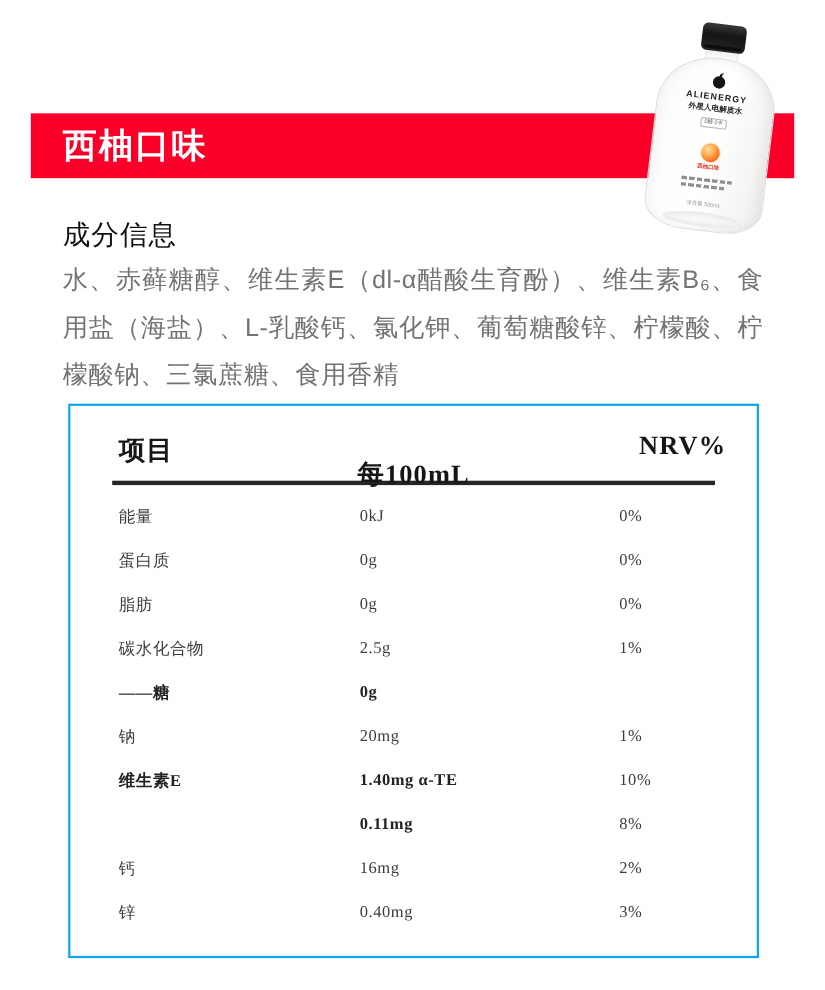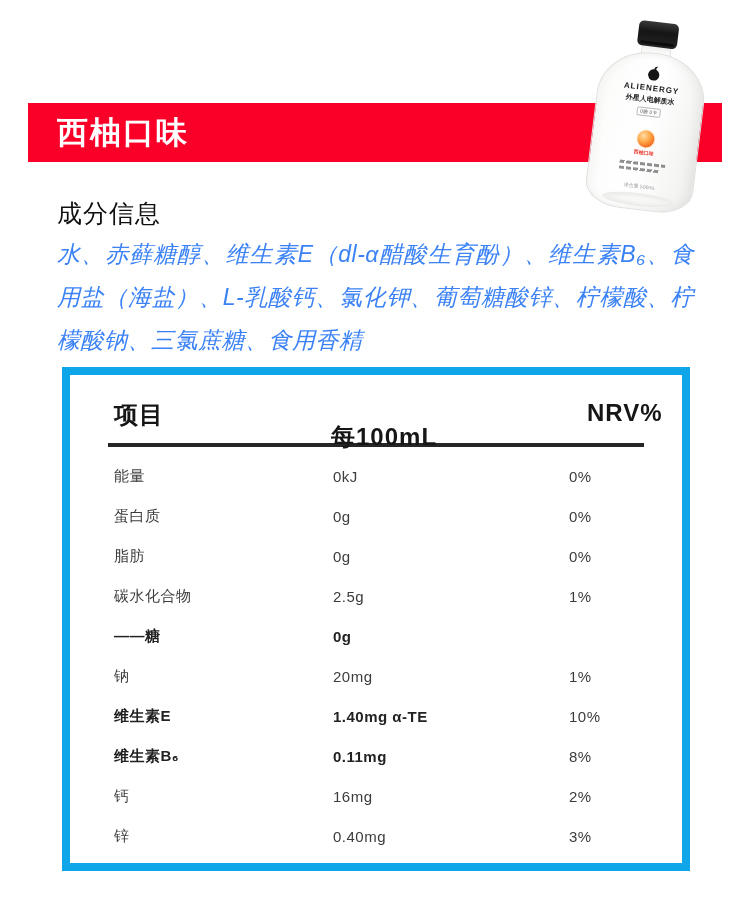--- a/index.html
+++ b/index.html
@@ -67,29 +67,28 @@
     background:radial-gradient(ellipse at center,#f7f7f5 30%,#e7e7e5 100%);
   }
 
   
   .ing-heading{
     position:absolute;left:57px;top:197px;font-size:25px;font-weight:normal;color:#101010;
     letter-spacing:1px;z-index:2;
   }
   .ing-text{
     position:absolute;left:57px;top:233px;width:637px;
-    font-size:23px;line-height:43px;color:#3b82f6;text-align:justify;z-index:2;
+    font-size:23px;line-height:43px;color:#737373;text-align:justify;z-index:2;
     letter-spacing:0.5px;
-    font-style:italic;
   }
 
   
   .ntable{
     position:absolute;left:62px;top:367px;width:628px;height:504px;box-sizing:border-box;
-    border:8px solid #0ea5e9;background:#fff;z-index:2;
+    border:2px solid #0ea5e9;background:#fff;z-index:2;font-family:Liberation Serif, serif;
   }
   .thead{position:relative;height:68px;}
   .thead span{
     position:absolute;top:24px;font-size:24px;font-weight:bold;color:#161616;letter-spacing:1px;
   }
   .th-item{left:44px;}
   .th-per{left:261px;margin-top:22px;}
   .th-nrv{left:517px;}
   .hrule{height:4px;background:#262626;margin:0 38px;}
   .tbody{padding-top:9px;}
@@ -172,21 +171,20 @@
       <span class="td-item">钠</span>
       <span class="td-per">20mg</span>
       <span class="td-nrv">1%</span>
     </div>
     <div class="trow bold">
       <span class="td-item">维生素E</span>
       <span class="td-per">1.40mg α-TE</span>
       <span class="td-nrv">10%</span>
     </div>
     <div class="trow bold">
-      <span class="td-item">维生素B₆</span>
       <span class="td-per">0.11mg</span>
       <span class="td-nrv">8%</span>
     </div>
     <div class="trow">
       <span class="td-item">钙</span>
       <span class="td-per">16mg</span>
       <span class="td-nrv">2%</span>
     </div>
     <div class="trow">
       <span class="td-item">锌</span>

